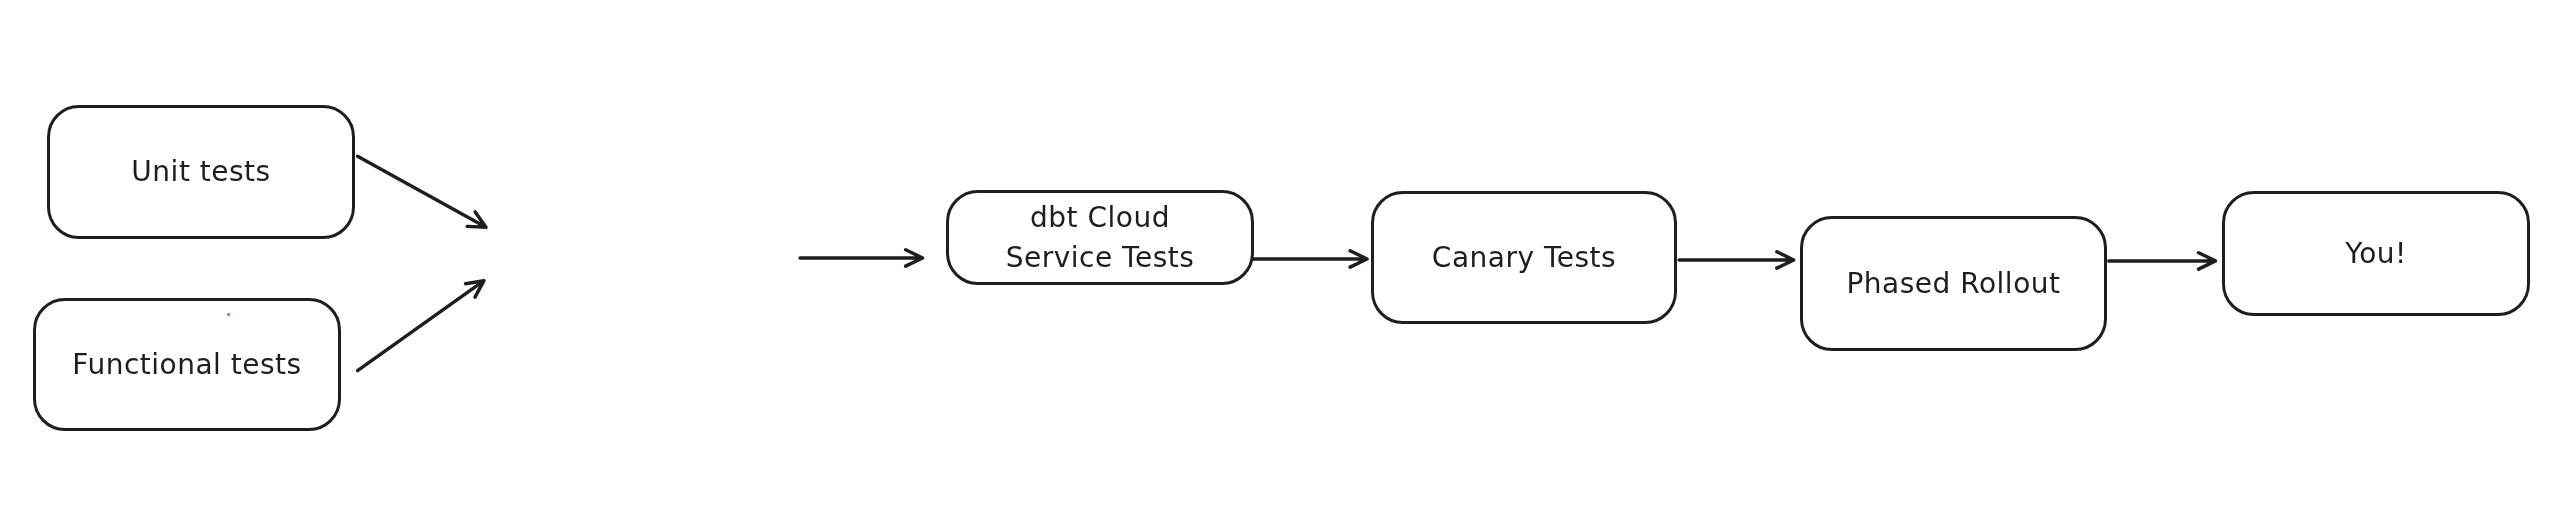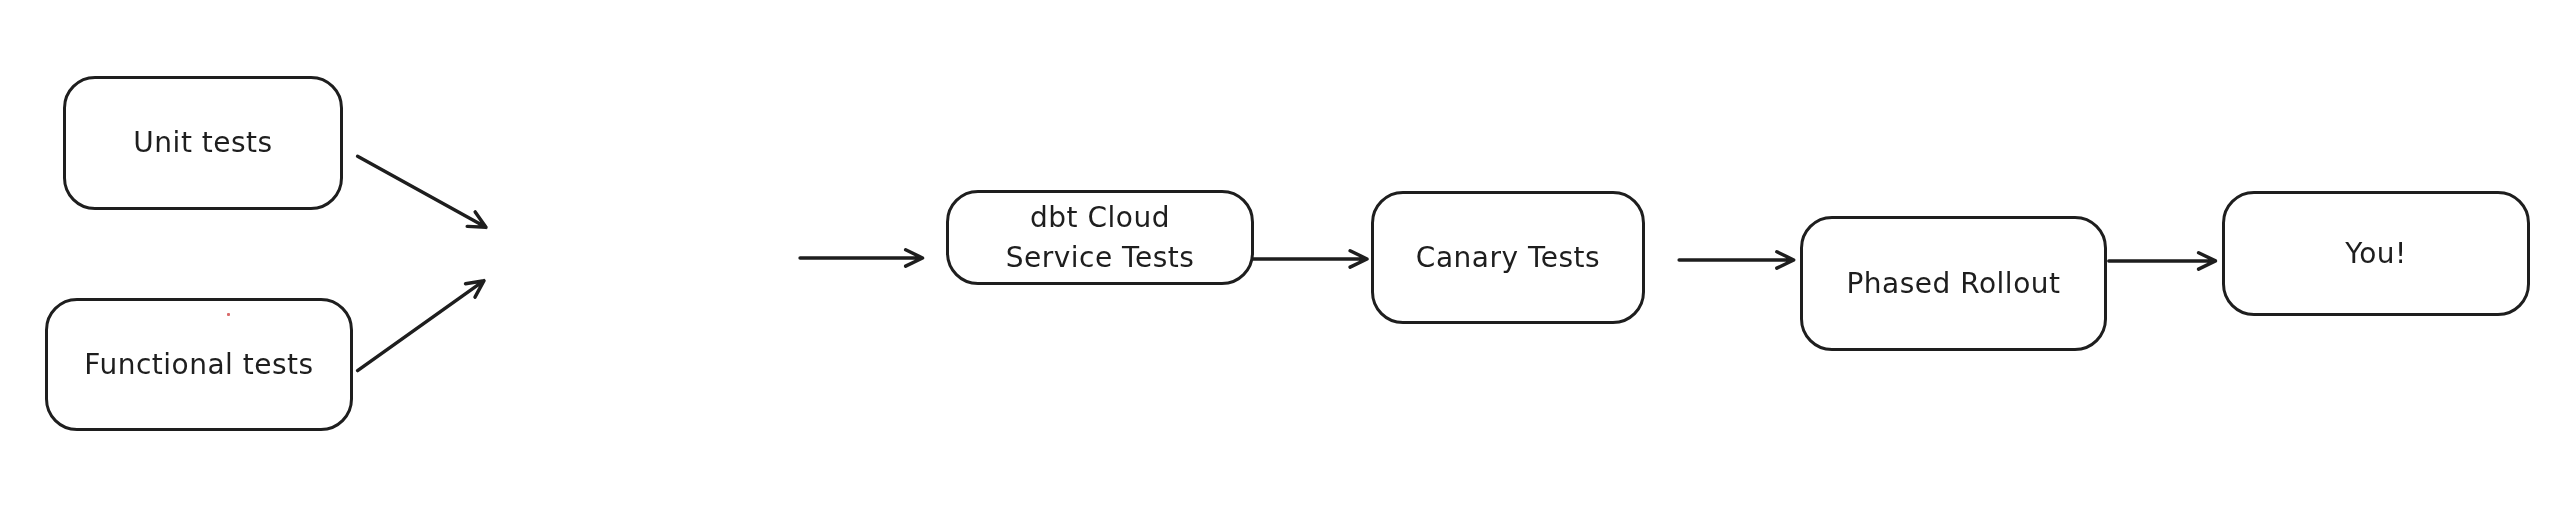--- a/index.html
+++ b/index.html
@@ -53,35 +53,35 @@
 
   <svg class="edges" xmlns="http://www.w3.org/2000/svg" viewBox="0 0 2608 516">
       <path d="M 362 158 L 492 230 M 473.0 229.0 L 492 230 L 481.1 214.4" fill="none" stroke="#1e1e1e" stroke-width="3.5" stroke-linecap="round" stroke-linejoin="round"></path>
       <path d="M 362 375 L 490 284 M 480.9 300.7 L 490 284 L 471.3 287.1" fill="none" stroke="#1e1e1e" stroke-width="3.5" stroke-linecap="round" stroke-linejoin="round"></path>
       <path d="M 810 261 L 934 261 M 916.9 269.3 L 934 261 L 916.9 252.7" fill="none" stroke="#1e1e1e" stroke-width="3.5" stroke-linecap="round" stroke-linejoin="round"></path>
       <path d="M 1254 262 L 1384 262 M 1366.9 270.3 L 1384 262 L 1366.9 253.7" fill="none" stroke="#1e1e1e" stroke-width="3.5" stroke-linecap="round" stroke-linejoin="round"></path>
       <path d="M 1700 263 L 1816 263 M 1798.9 271.3 L 1816 263 L 1798.9 254.7" fill="none" stroke="#1e1e1e" stroke-width="3.5" stroke-linecap="round" stroke-linejoin="round"></path>
       <path d="M 2135 264 L 2243 264 M 2225.9 272.3 L 2243 264 L 2225.9 255.7" fill="none" stroke="#1e1e1e" stroke-width="3.5" stroke-linecap="round" stroke-linejoin="round"></path>
     </svg>
 
-  <div class="node" style="left: 47px; top: 76px; width: 280px; height: 134px; margin-left: 16px;">
+  <div class="node" style="left: 47px; top: 105px; width: 308px; height: 134px;">
     <span class="node-label">Unit tests</span>
   </div>
 
-  <div class="node" style="left: 45px; top: 298px; width: 308px; height: 133px;">
+  <div class="node" style="left: 33px; top: 298px; width: 308px; height: 133px;">
     <span class="node-label">Functional tests</span>
   </div>
 
 
   <div class="node" style="left: 928px; top: 190px; width: 308px; height: 95px; margin-left: 18px;">
     <span class="node-label">dbt Cloud
 Service Tests</span>
   </div>
 
-  <div class="node" style="left: 1371px; top: 191px; width: 274px; height: 133px;">
+  <div class="node" style="left: 1371px; top: 191px; width: 306px; height: 133px;">
     <span class="node-label">Canary Tests</span>
   </div>
 
   <div class="node" style="left: 1800px; top: 204px; width: 307px; height: 135px; margin-top: 12px;">
     <span class="node-label">Phased Rollout</span>
   </div>
 
   <div class="node" style="left: 2222px; top: 191px; width: 308px; height: 125px;">
     <span class="node-label">You!</span>
   </div>

